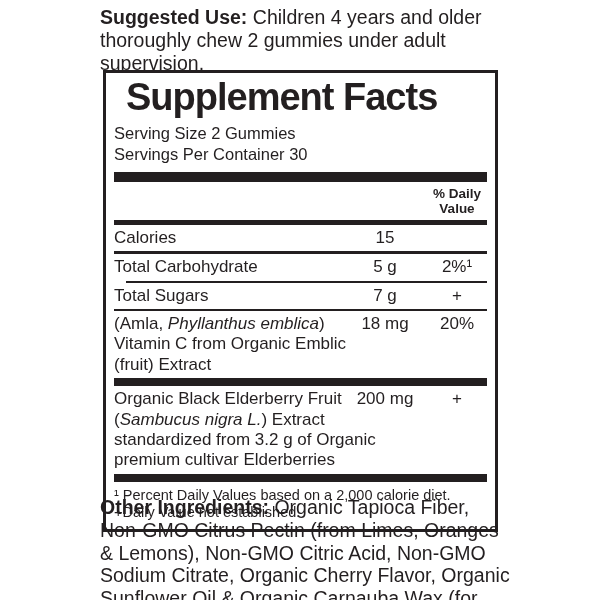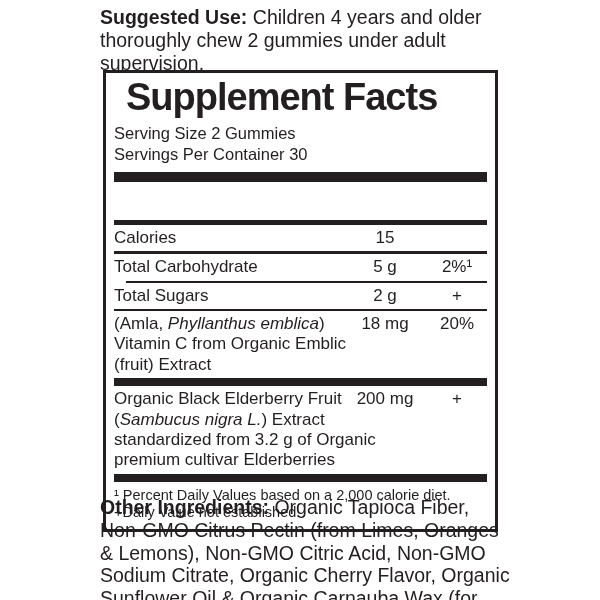--- a/index.html
+++ b/index.html
@@ -66,20 +66,22 @@
   </div>
 
   <div class="facts">
     <div class="facts-title">Supplement Facts</div>
     <div class="serving">Serving Size 2 Gummies</div>
     <div class="serving">Servings Per Container 30</div>
 
     <div class="sep bar10"></div>
 
     <div class="facts-header">
+      <div class="hdv">% Daily
+Value</div>
     </div>
 
     <div class="sep bar5"></div>
 
     <div>
         <div class="frow">
           <div class="fname">
             <div><span>Calories</span></div>
           </div>
           <div class="famt">15</div>
@@ -91,21 +93,21 @@
             <div><span>Total Carbohydrate</span></div>
           </div>
           <div class="famt">5 g</div>
           <div class="fdv">2%¹</div>
         </div>
         <div class="sep thin sep-indent"></div>
         <div class="frow indent">
           <div class="fname">
             <div><span>Total Sugars</span></div>
           </div>
-          <div class="famt">2 g</div>
+          <div class="famt">7 g</div>
           <div class="fdv">+</div>
         </div>
         <div class="sep thin"></div>
         <div class="frow">
           <div class="fname">
             <div><span>(Amla, </span><span style="font-style: italic;">Phyllanthus emblica</span><span>)</span></div>
             <div><span>Vitamin C from Organic Emblic</span></div>
             <div><span>(fruit) Extract</span></div>
           </div>
           <div class="famt">18 mg</div>

